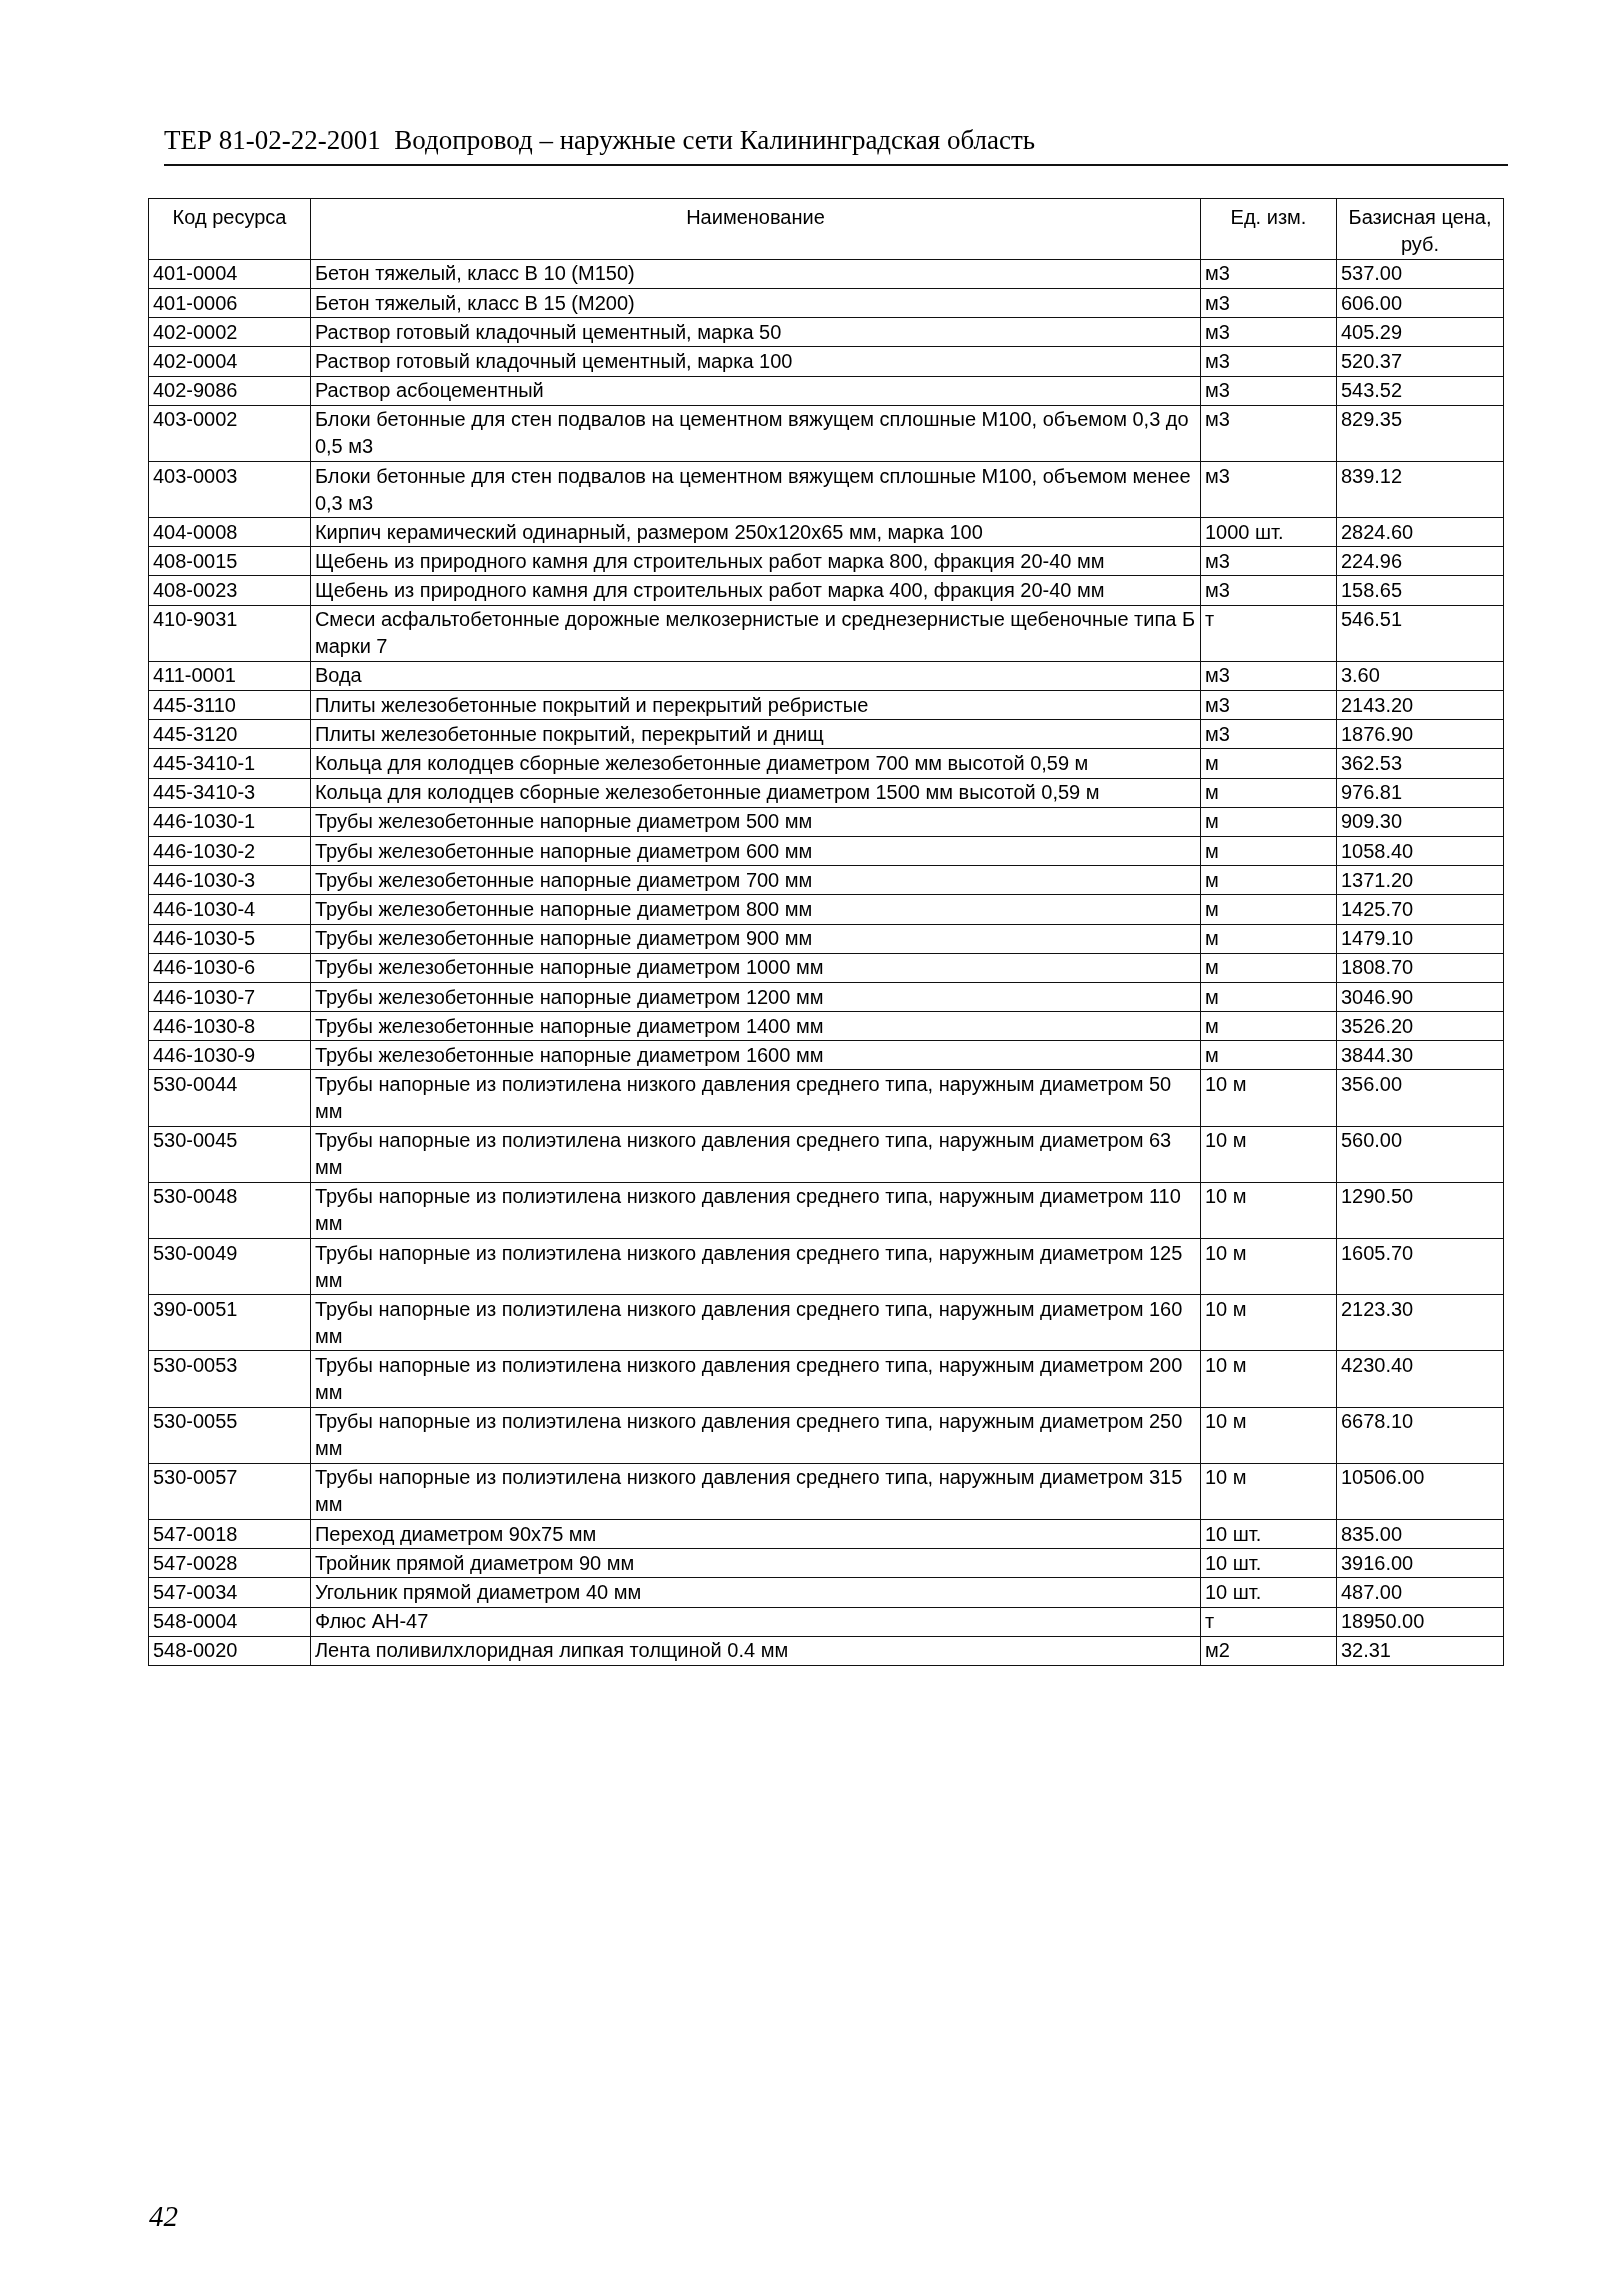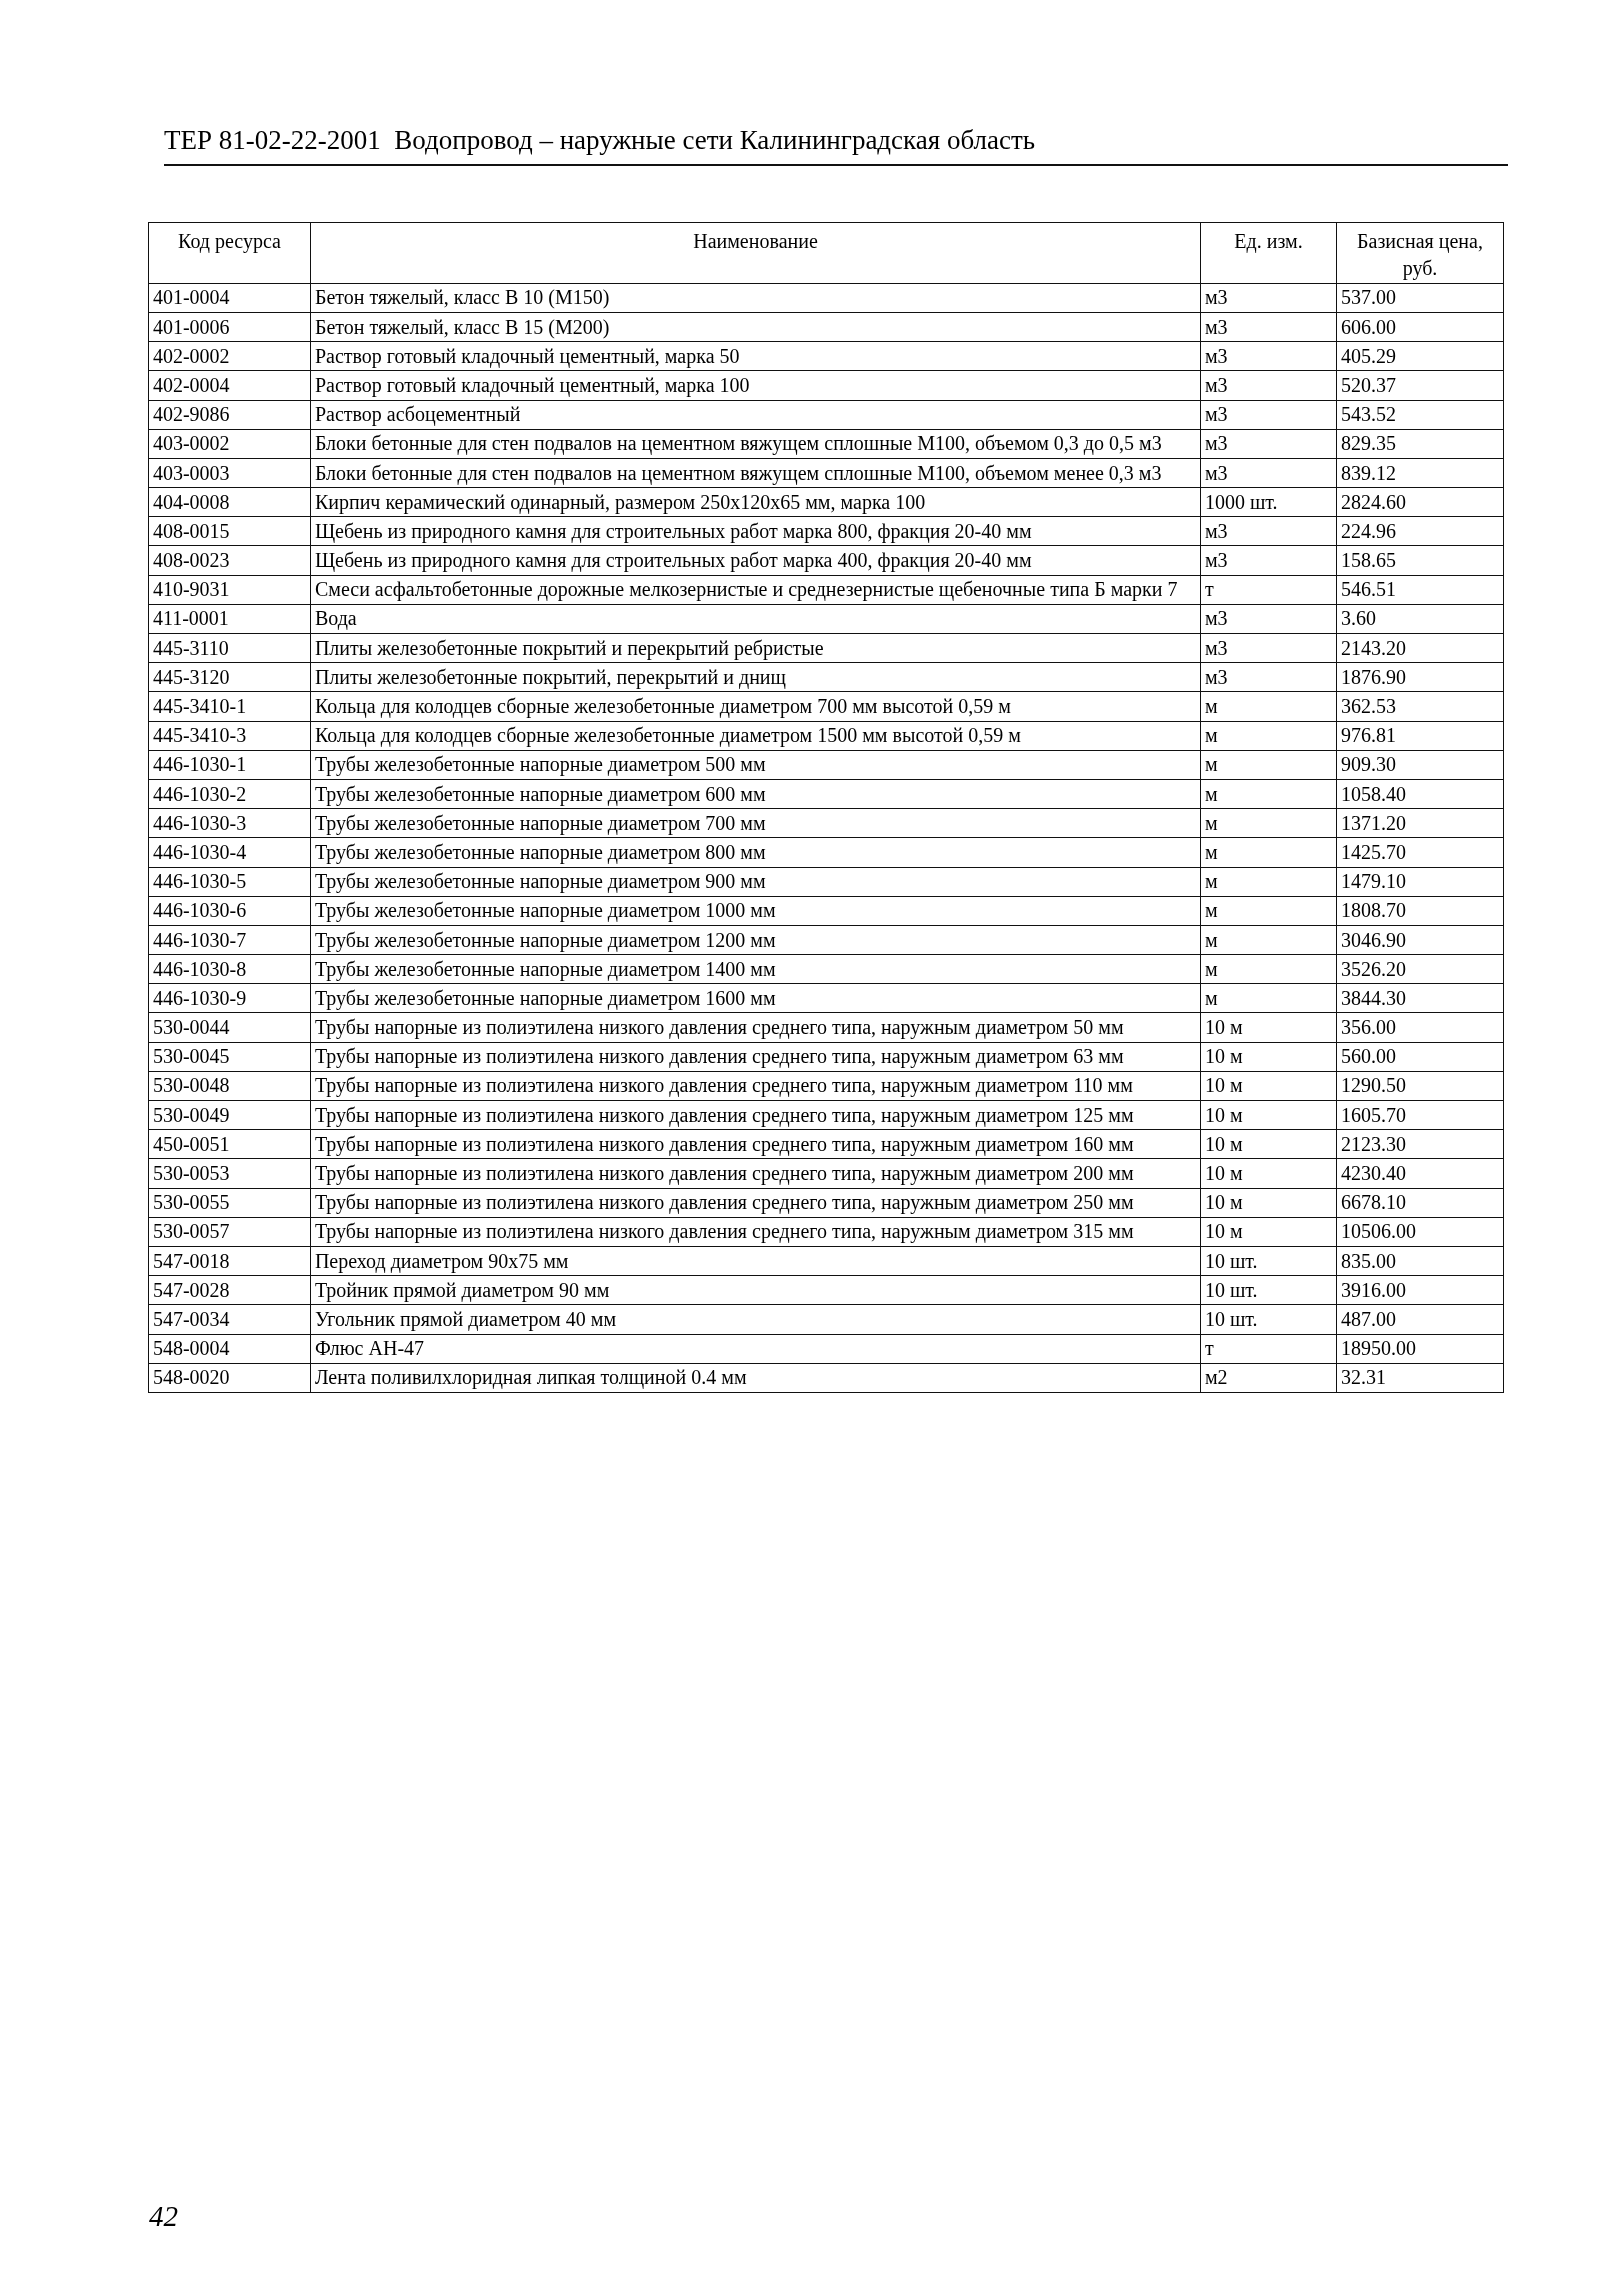--- a/index.html
+++ b/index.html
@@ -12,21 +12,21 @@
     font-family: "Liberation Serif", serif; font-size: 27px; line-height: 34px;
     white-space: nowrap;
   }
   .header .bold { font-weight: normal; }
   .header-rule {
     position: absolute; left: 164px; top: 164px; width: 1344px; height: 1.9px; background: #111;
   }
   table.price {
     position: absolute; left: 148px; top: 198px; width: 1251px;
     border-collapse: collapse; table-layout: fixed;
-    font-family: Liberation Serif, serif; font-size: 20px; line-height: 27px; margin-top: 24px;
+    font-family: Liberation Sans, sans-serif; font-size: 20px; line-height: 27px;
   }
   table.price th, table.price td {
     border: 1.3px solid #111; padding: 0.6px 3.9px 0.6px 3.9px; vertical-align: top;
   }
   table.price tr { border-top: 1.9px solid #111; }
   table.price th { font-weight: normal; text-align: center; padding-top: 5.2px; }
   col.c-code { width: 162px; }
   col.c-name { width: 890px; }
   col.c-unit { width: 136px; }
   col.c-price { width: 167px; }
@@ -233,21 +233,21 @@
         <td class="unit">10 м</td>
         <td class="price">1290.50</td>
       </tr>
       <tr>
         <td class="code">530-0049</td>
         <td class="name">Трубы напорные из полиэтилена низкого давления среднего типа, наружным диаметром 125 мм</td>
         <td class="unit">10 м</td>
         <td class="price">1605.70</td>
       </tr>
       <tr>
-        <td class="code">450-0051</td>
+        <td class="code">390-0051</td>
         <td class="name">Трубы напорные из полиэтилена низкого давления среднего типа, наружным диаметром 160 мм</td>
         <td class="unit">10 м</td>
         <td class="price">2123.30</td>
       </tr>
       <tr>
         <td class="code">530-0053</td>
         <td class="name">Трубы напорные из полиэтилена низкого давления среднего типа, наружным диаметром 200 мм</td>
         <td class="unit">10 м</td>
         <td class="price">4230.40</td>
       </tr>

